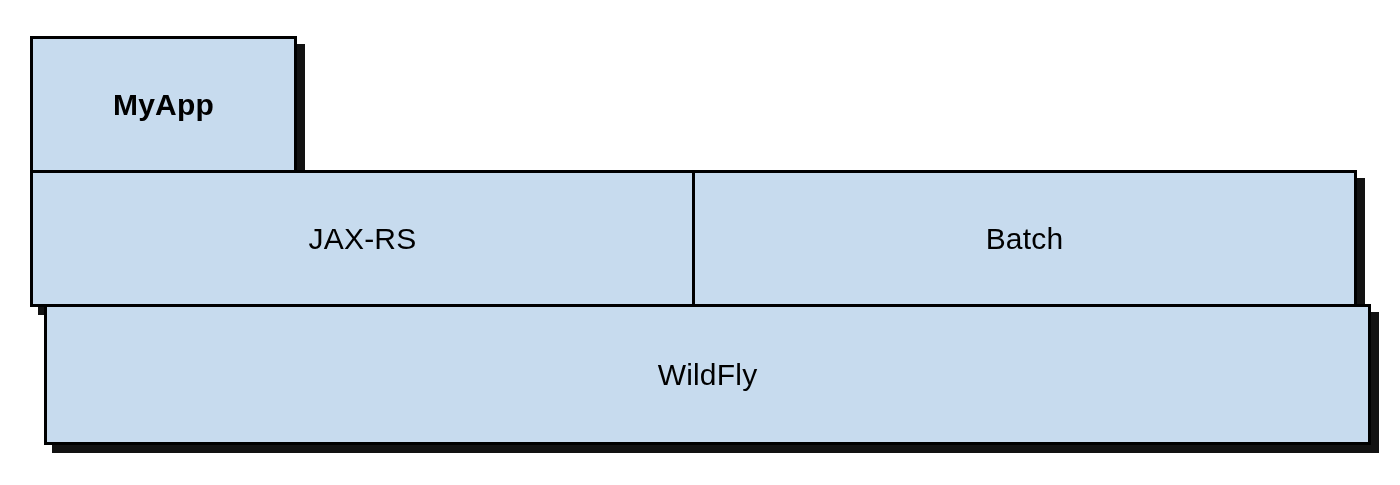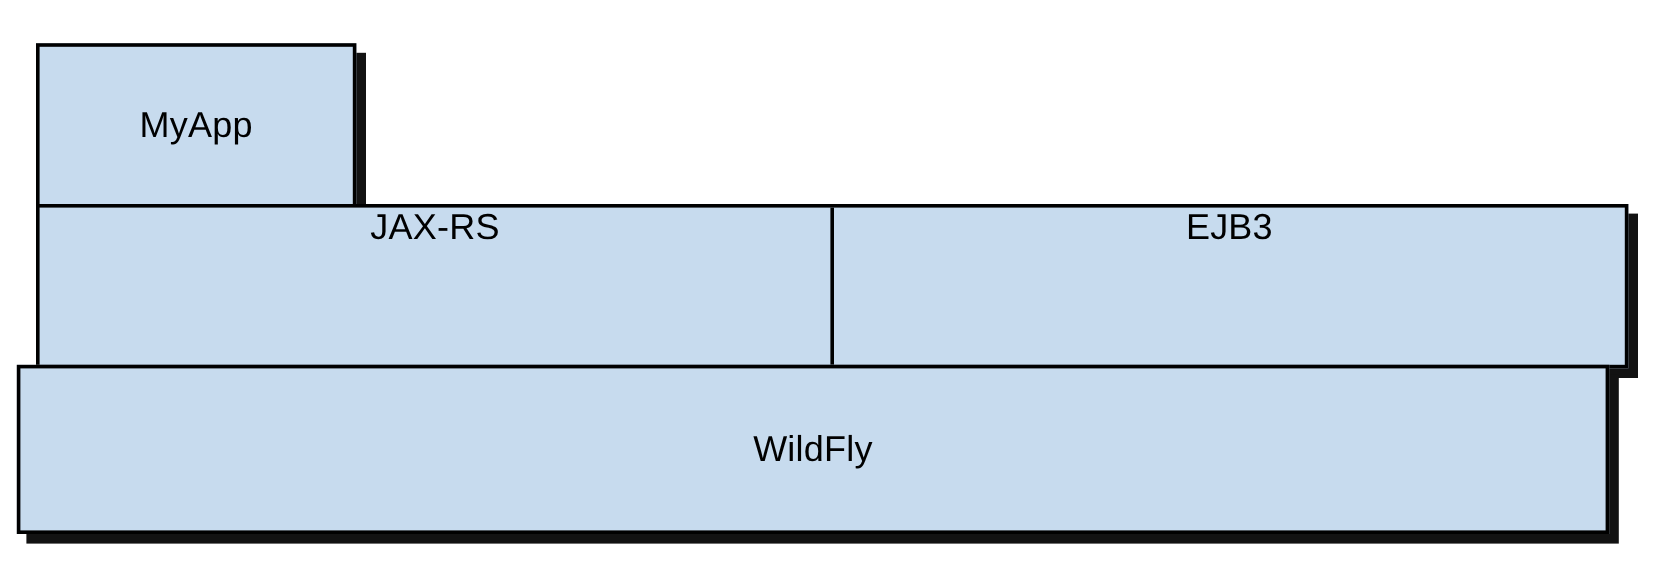--- a/index.html
+++ b/index.html
@@ -34,65 +34,66 @@
     white-space: nowrap;
   }
   
   .myapp-box {
     left: 30px;
     top: 36px;
     width: 267px;
     height: 137px;
   }
   .myapp-box .label {
-    font-weight: normal;
+    font-weight: bold;
   }
   
   .subsystem-row {
     left: 30px;
     top: 170px;
     width: 1327px;
     height: 137px;
     display: flex;
     align-items: stretch;
     justify-content: flex-start;
     padding: 0;
   }
   .subsystem-cell {
     flex: 1 1 0;
     display: flex;
+    align-items: center;
     justify-content: center;
     border-left: 3px solid var(--box-border, #000);
   }
   .subsystem-cell:first-child {
     border-left: none;
   }
   
   .platform-box {
-    left: 14px;
+    left: 44px;
     top: 304px;
     width: 1327px;
     height: 141px;
   }
 </style>
 </head>
 <body>
 
 <div class="canvas">
 
   <div class="box myapp-box">
     <span class="label">MyApp</span>
   </div>
 
   <div class="box subsystem-row">
     <div class="subsystem-cell">
       <span class="label">JAX-RS</span>
     </div>
     <div class="subsystem-cell">
-      <span class="label">EJB3</span>
+      <span class="label">Batch</span>
     </div>
   </div>
 
   <div class="box platform-box">
     <span class="label">WildFly</span>
   </div>
 
 </div>
 
 </body></html>

